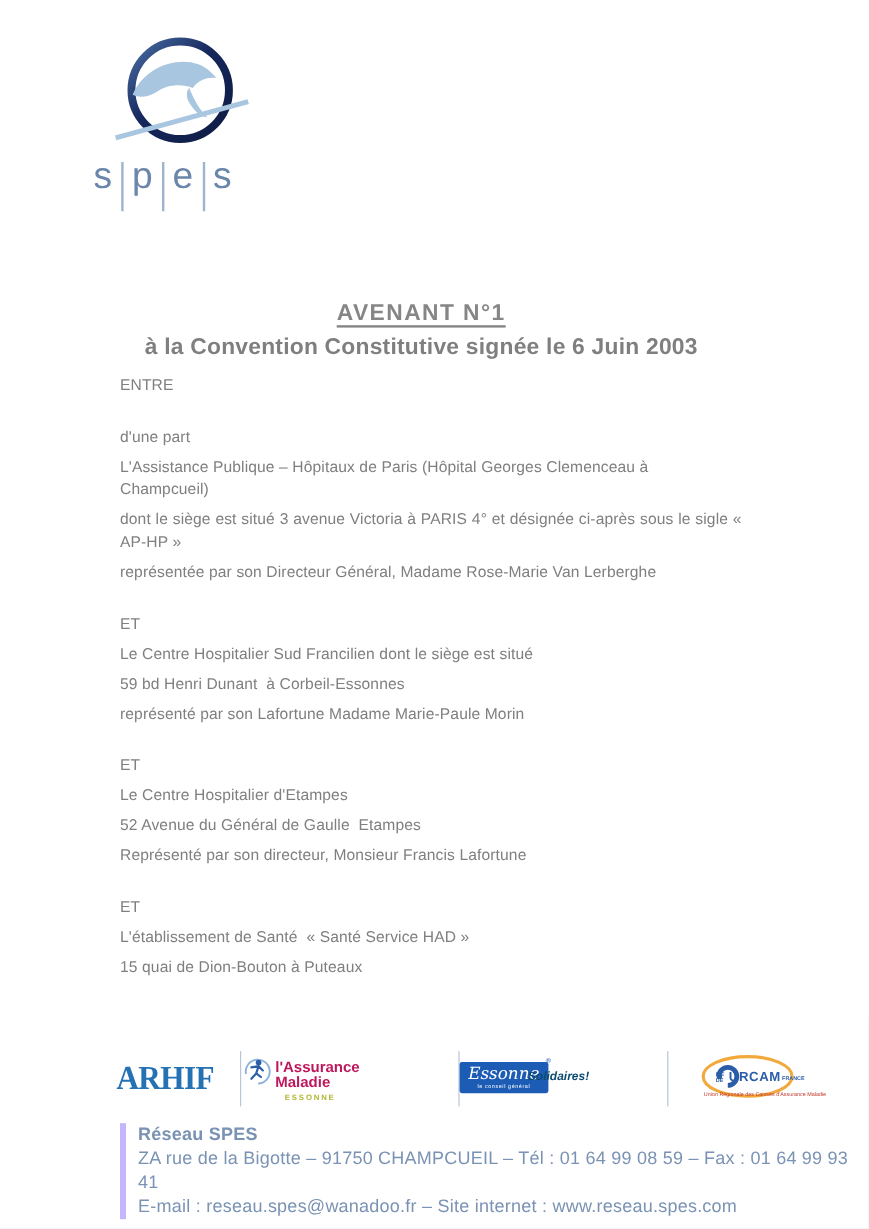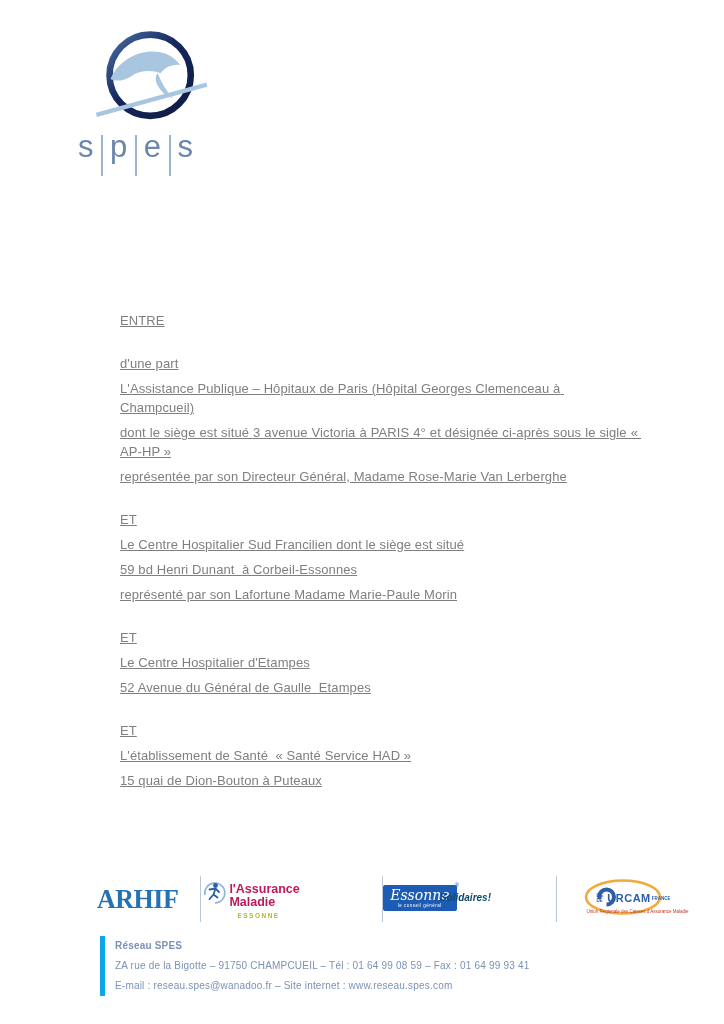--- a/index.html
+++ b/index.html
@@ -14,21 +14,21 @@
   .spes-letter{font-size:31px;line-height:34px;color:#6b86ab;letter-spacing:0.5px;}
   .letter-sep{width:2px;height:41px;background:#9db4cf;margin-top:5px;}
   
   .title-block{position:absolute;left:92px;top:249px;width:518px;text-align:center;color:#828282;}
   .doc-title{
     margin:0;font-size:19px;font-weight:bold;letter-spacing:1.2px;line-height:26px;
     text-decoration:underline;text-underline-offset:4px;text-decoration-thickness:2px;color:#868686;
   }
   .doc-subtitle{margin:2px 0 0 0;font-size:19px;font-weight:bold;letter-spacing:0.2px;line-height:26px;color:#7f7f7f;}
   
-  .body-text{position:absolute;left:120px;top:311px;width:518px;font-size:13px;color:#7f7f7f;letter-spacing:0.1px;text-decoration:underline;}
+  .body-text{position:absolute;left:100px;top:311px;width:518px;font-size:13px;color:#7f7f7f;letter-spacing:0.1px;}
   .section{margin-top:24px;}
   .section:first-child{margin-top:0;}
   .para{margin:0 0 6px 0;line-height:19px;white-space:pre-wrap;}
   .para.justify{text-align:justify;}
   
   .partners{position:absolute;left:97px;top:868px;width:575px;height:62px;display:flex;align-items:center;}
   .pcell{display:flex;align-items:center;justify-content:flex-start;height:62px;}
   .pcell.arhif{width:106px;}
   .pcell.am{width:185px;}
   .pcell.es{width:177px;}
@@ -55,22 +55,22 @@
     color:#0c4a6e;white-space:nowrap;
   }
   .urcam-wrap{position:relative;width:100px;height:44px;}
   .urcam-texts{position:absolute;left:26px;top:15px;display:flex;align-items:center;}
   .urcam-ile{font-size:4.5px;font-weight:bold;color:#2b5da8;}
   .urcam-name{font-size:11px;font-weight:bold;color:#2b5da8;letter-spacing:0.5px;margin:0 1px;}
   .urcam-france{font-size:4.5px;font-weight:bold;color:#2b5da8;}
   .urcam-tag{position:absolute;left:16px;bottom:7px;font-size:4.5px;color:#c0392b;white-space:nowrap;}
   
   .footer-block{
-    position:absolute;left:100px;top:936px;border-left:5px solid #0ea5e9;padding-left:10px;
-    color:#7a92b4;font-size:10px;line-height:20px;letter-spacing:0.2px;
+    position:absolute;left:100px;top:936px;border-left:5px solid #c4b5fd;padding-left:10px;
+    color:#7a92b4;font-size:15px;line-height:20px;letter-spacing:0.2px;
   }
   .footer-org{font-weight:bold;}
 </style>
 </head>
 <body>
 
 <div class="page">
 
   <div class="logo-block">
     <svg class="logo-mark" width="130" height="102" viewBox="0 0 130 108">
@@ -90,20 +90,24 @@
       <span class="spes-letter">s</span>
       <span class="letter-sep"></span>
       <span class="spes-letter">p</span>
       <span class="letter-sep"></span>
       <span class="spes-letter">e</span>
       <span class="letter-sep"></span>
       <span class="spes-letter">s</span>
     </div>
   </div>
 
+  <div class="title-block">
+    <h1 class="doc-title">AVENANT N°1</h1>
+    <h2 class="doc-subtitle">à la Convention Constitutive signée le 6 Juin 2003</h2>
+  </div>
 
   <div class="body-text">
     <div class="section">
       <p class="para">ENTRE</p>
     </div>
     <div class="section">
       <p class="para">d'une part</p>
       <p class="para">L'Assistance Publique – Hôpitaux de Paris (Hôpital Georges Clemenceau à Champcueil)</p>
       <p class="para justify">dont le siège est situé 3 avenue Victoria à PARIS 4° et désignée ci-après sous le sigle « AP-HP »</p>
       <p class="para">représentée par son Directeur Général, Madame Rose-Marie Van Lerberghe</p>
@@ -111,20 +115,21 @@
     <div class="section">
       <p class="para">ET</p>
       <p class="para">Le Centre Hospitalier Sud Francilien dont le siège est situé</p>
       <p class="para">59 bd Henri Dunant  à Corbeil-Essonnes</p>
       <p class="para">représenté par son Lafortune Madame Marie-Paule Morin</p>
     </div>
     <div class="section">
       <p class="para">ET</p>
       <p class="para">Le Centre Hospitalier d'Etampes</p>
       <p class="para">52 Avenue du Général de Gaulle  Etampes</p>
+      <p class="para">Représenté par son directeur, Monsieur Francis Lafortune</p>
     </div>
     <div class="section">
       <p class="para">ET</p>
       <p class="para">L'établissement de Santé  « Santé Service HAD »</p>
       <p class="para">15 quai de Dion-Bouton à Puteaux</p>
     </div>
   </div>
 
   <div class="partners">
 

